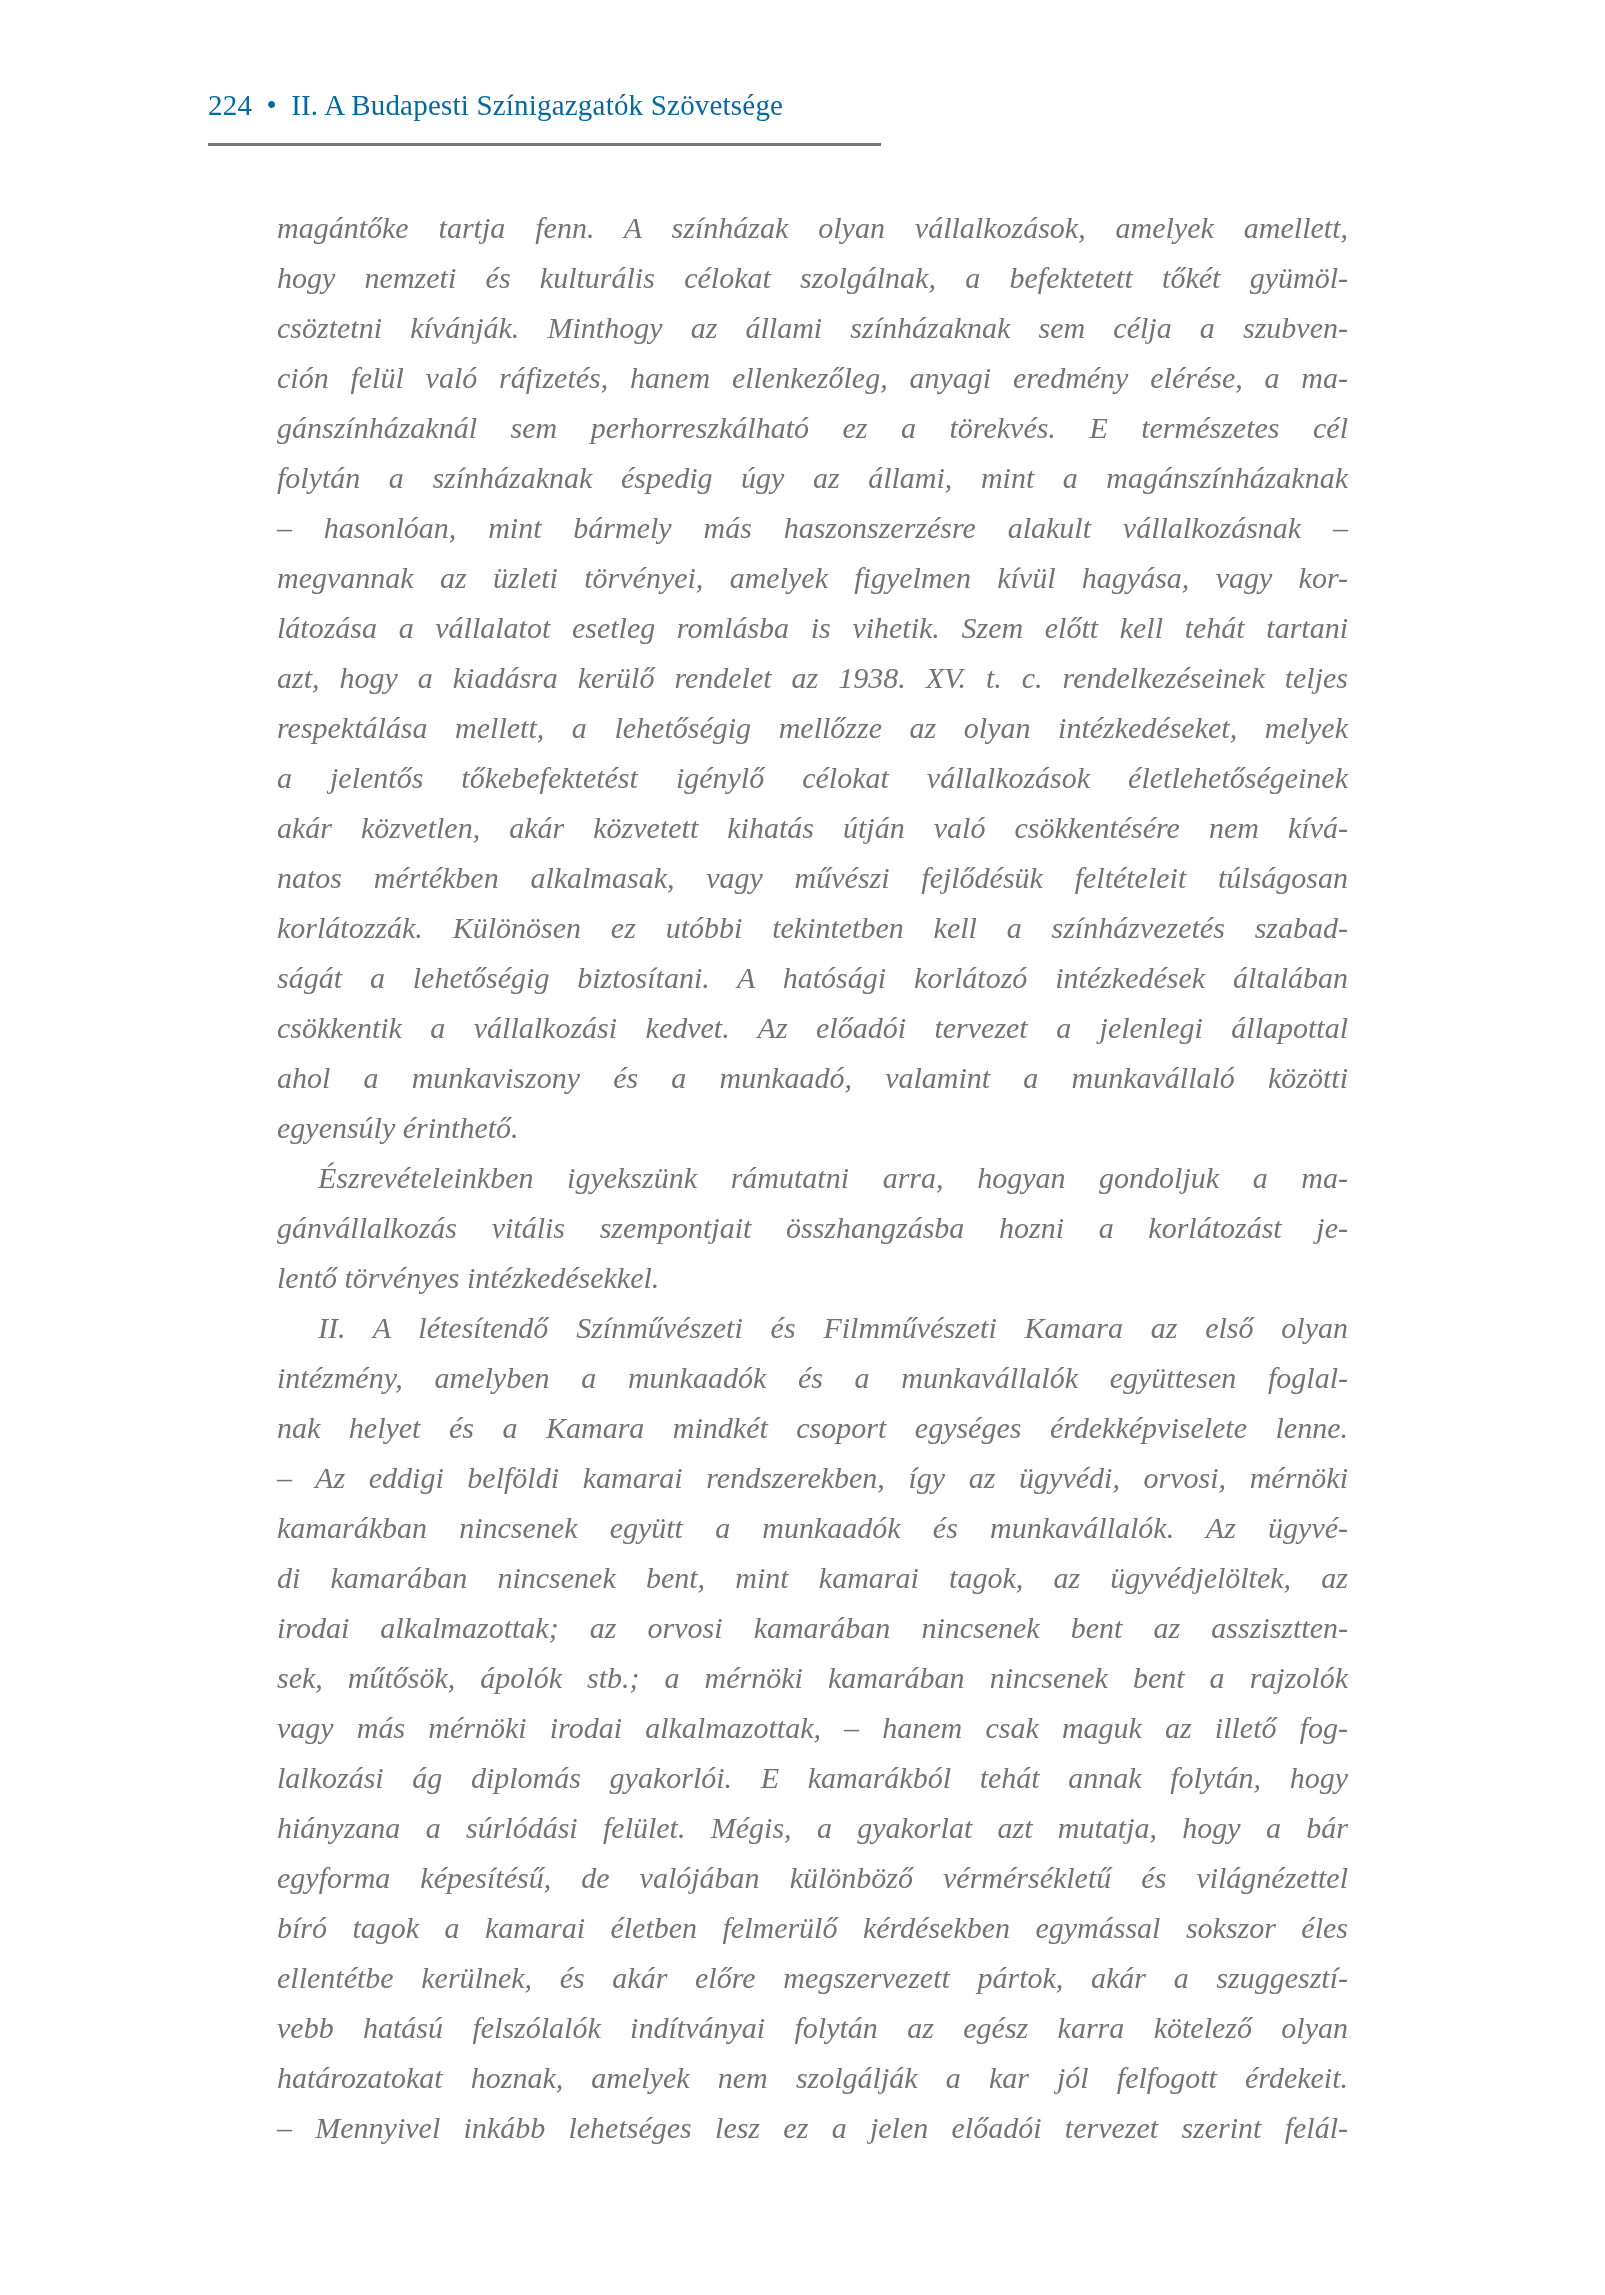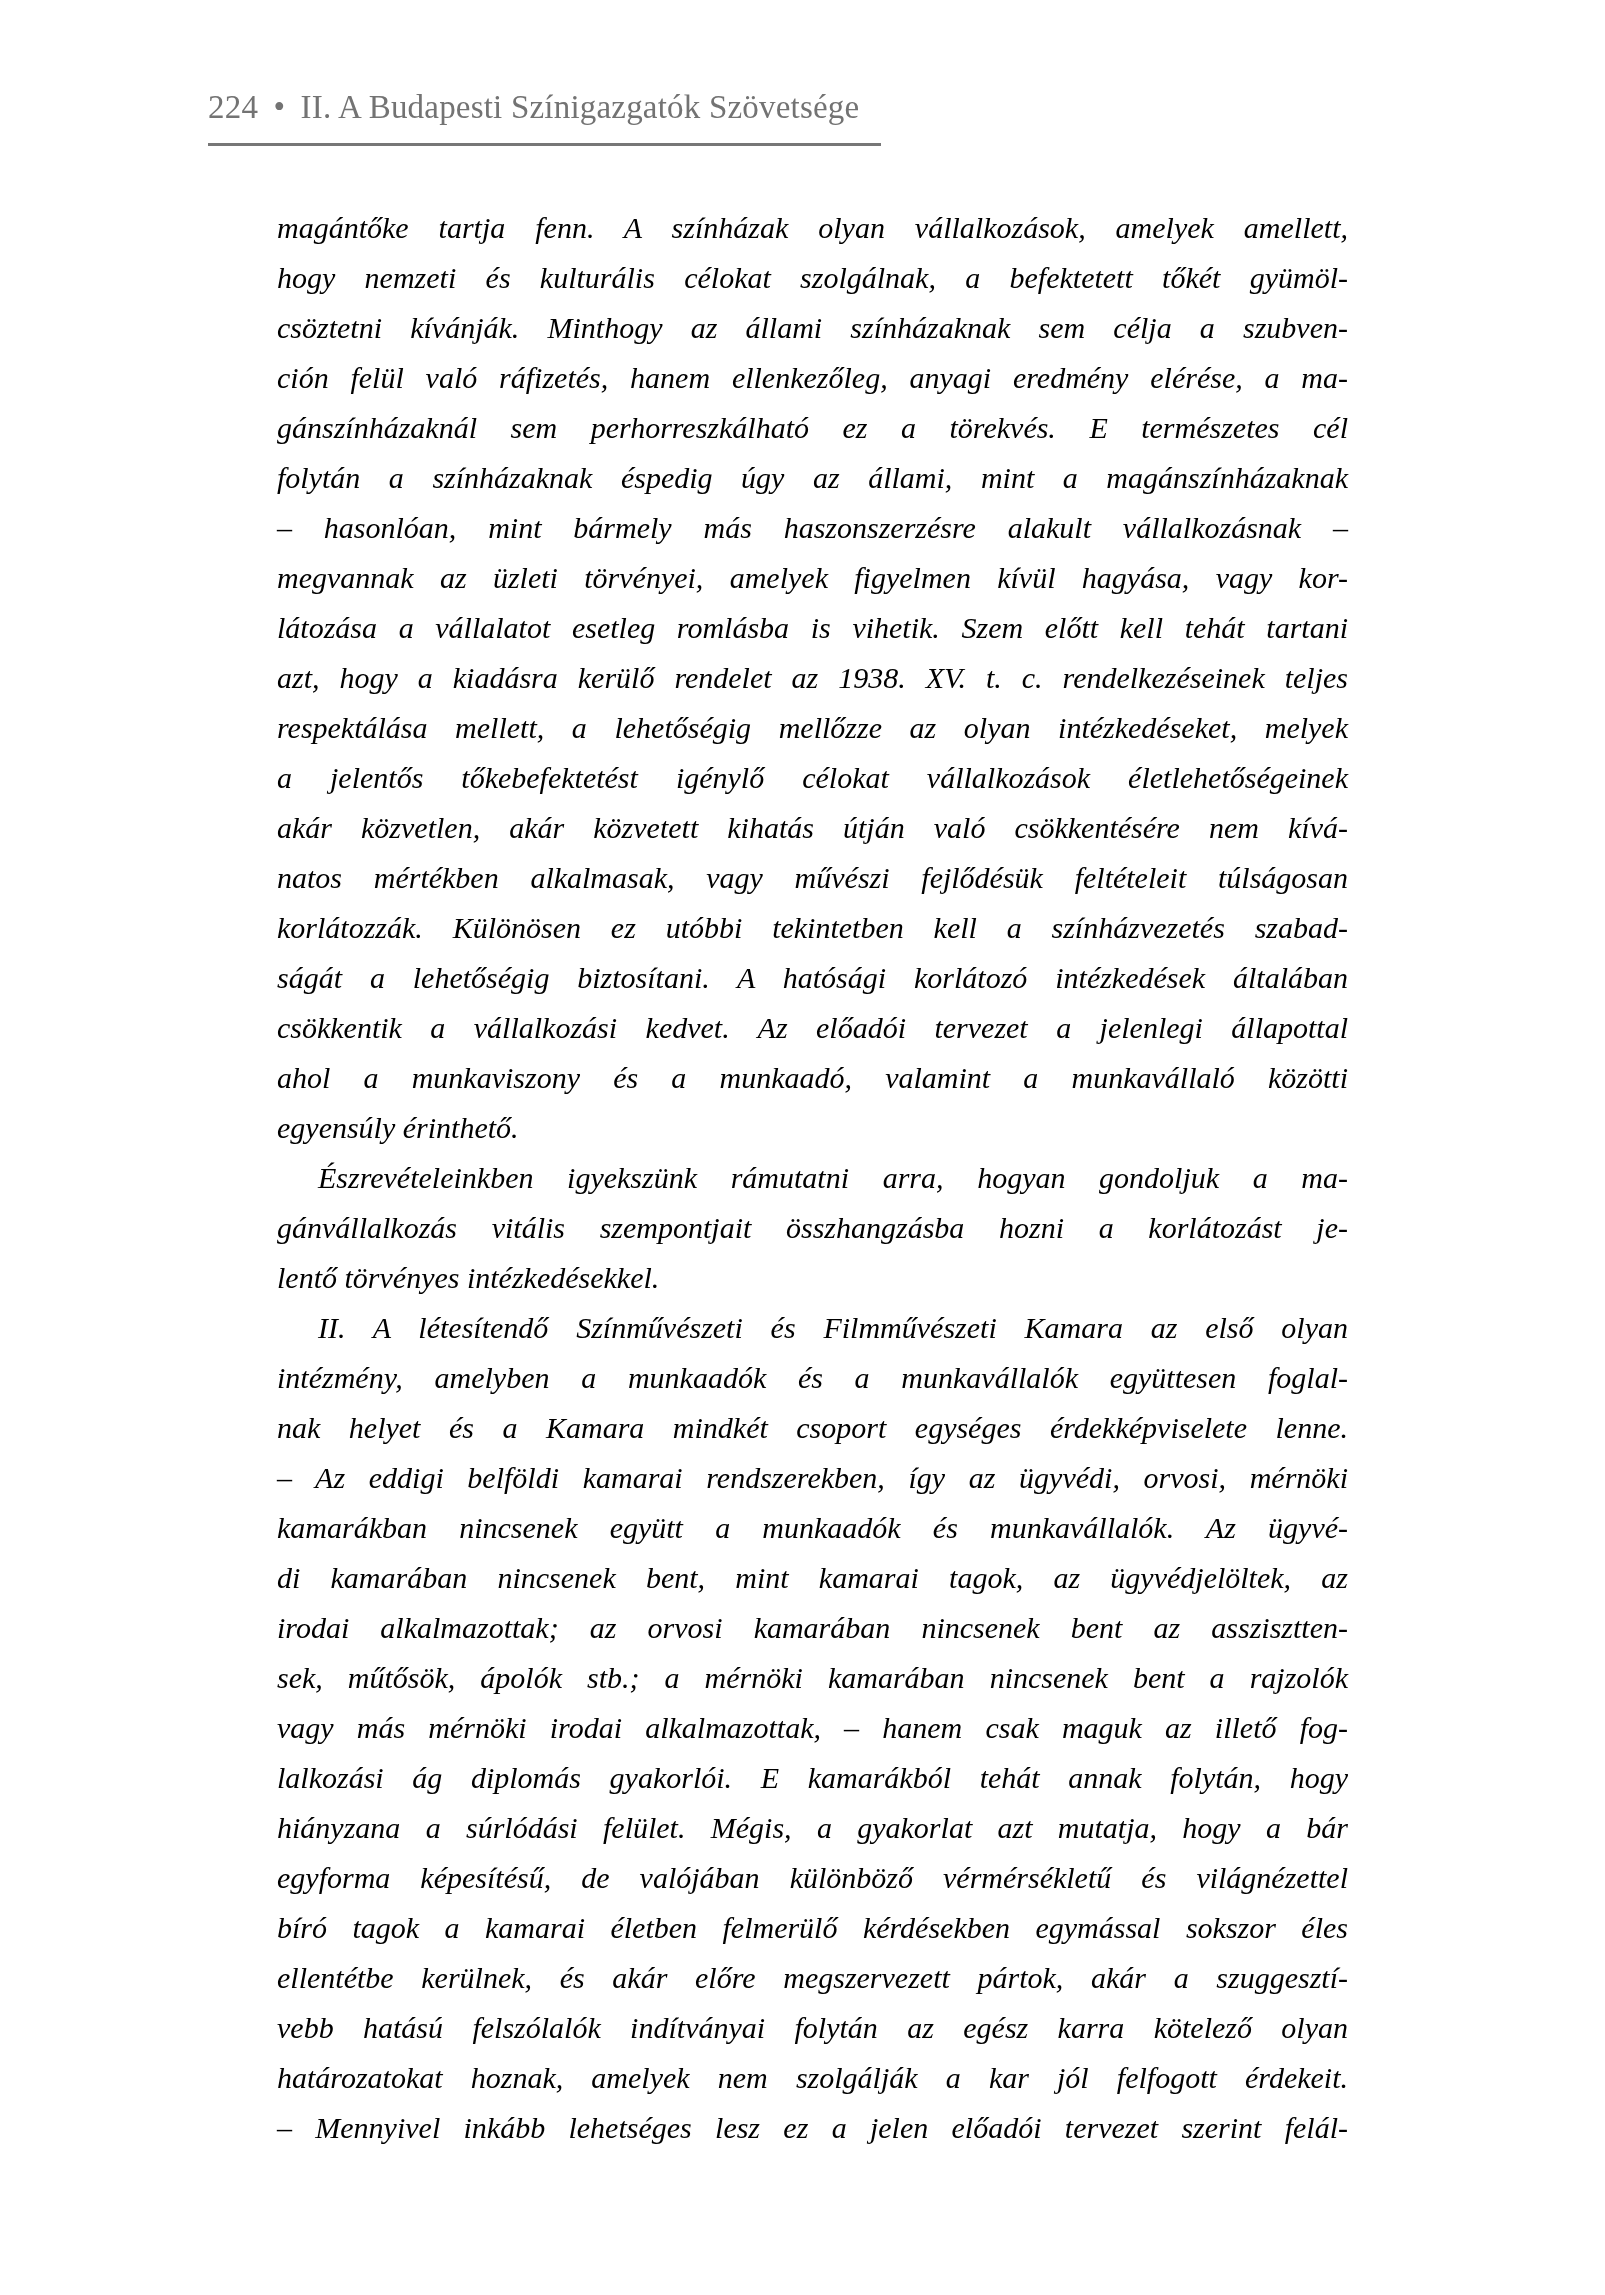--- a/index.html
+++ b/index.html
@@ -1,31 +1,31 @@
 <!DOCTYPE html>
 <html style="font-size:13.8px"><head>
 <meta charset="utf-8">
 <style>
   html, body { margin: 0; padding: 0; background: #ffffff; }
   body { width: 1605px; height: 2295px; position: relative; overflow: hidden; }
   .page { position: absolute; left: 0; top: 0; width: 1605px; height: 2295px; background: #fff; }
   .running-head {
     position: absolute; left: 208px; top: 89px;
     font-family: "Liberation Serif", "DejaVu Serif", serif;
-    font-size: 33px; color: #737373; white-space: nowrap; letter-spacing: 0.2px;
+    font-size: 29px; color: #0369a1; white-space: nowrap; letter-spacing: 0.2px;
   }
   .running-head .bullet { margin: 0 6.9px; }
   .head-rule {
     position: absolute; left: 208px; top: 143px; width: 673px; height: 2.6px;
     background: #777777;
   }
   .body-text {
     position: absolute; left: 277px; top: 203px; width: 1071px;
     font-family: "Liberation Serif", "DejaVu Serif", serif;
-    font-style: italic; font-size: 30px; line-height: 50px; color: #000000;
+    font-style: italic; font-size: 30px; line-height: 50px; color: #737373;
   }
   .line {
     display: block; height: 50px; white-space: nowrap;
     text-align: justify; text-align-last: justify; overflow: visible;
   }
   .line.last { text-align-last: left; }
   .line.indent { padding-left: 41px; }
 </style>
 </head>
 <body>

